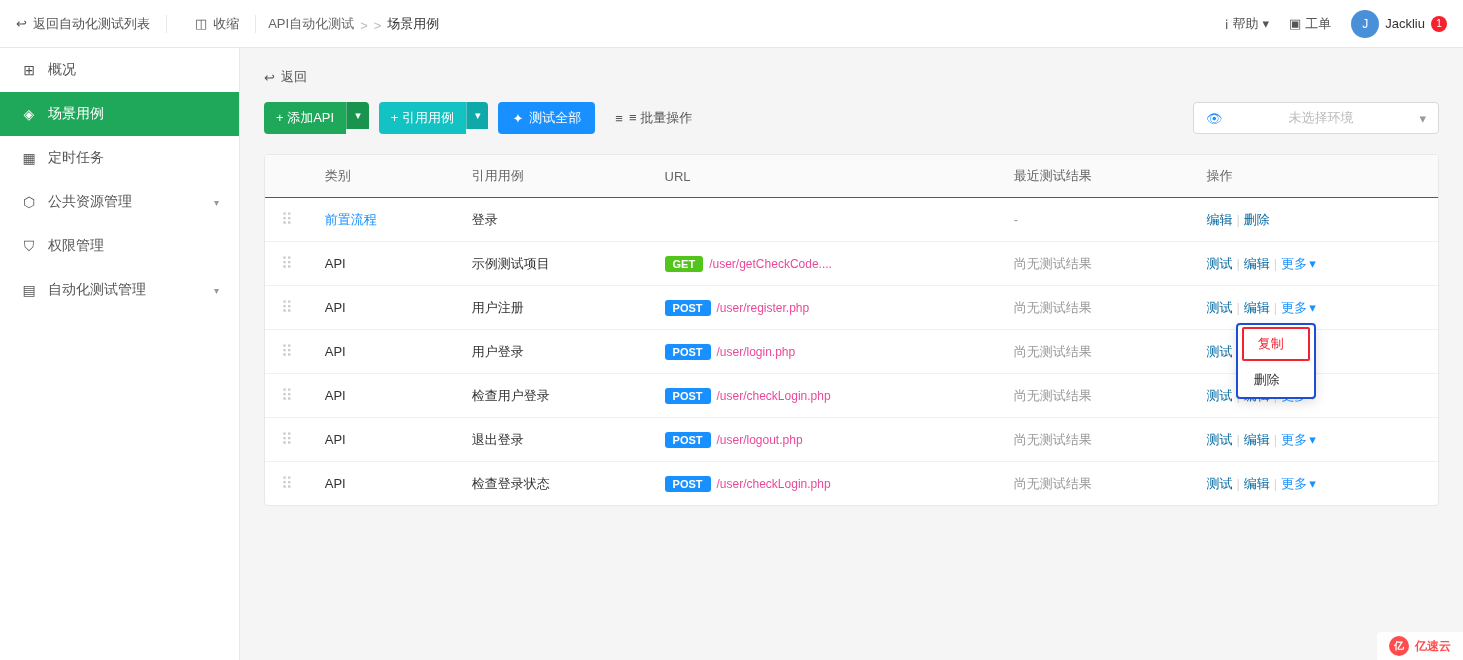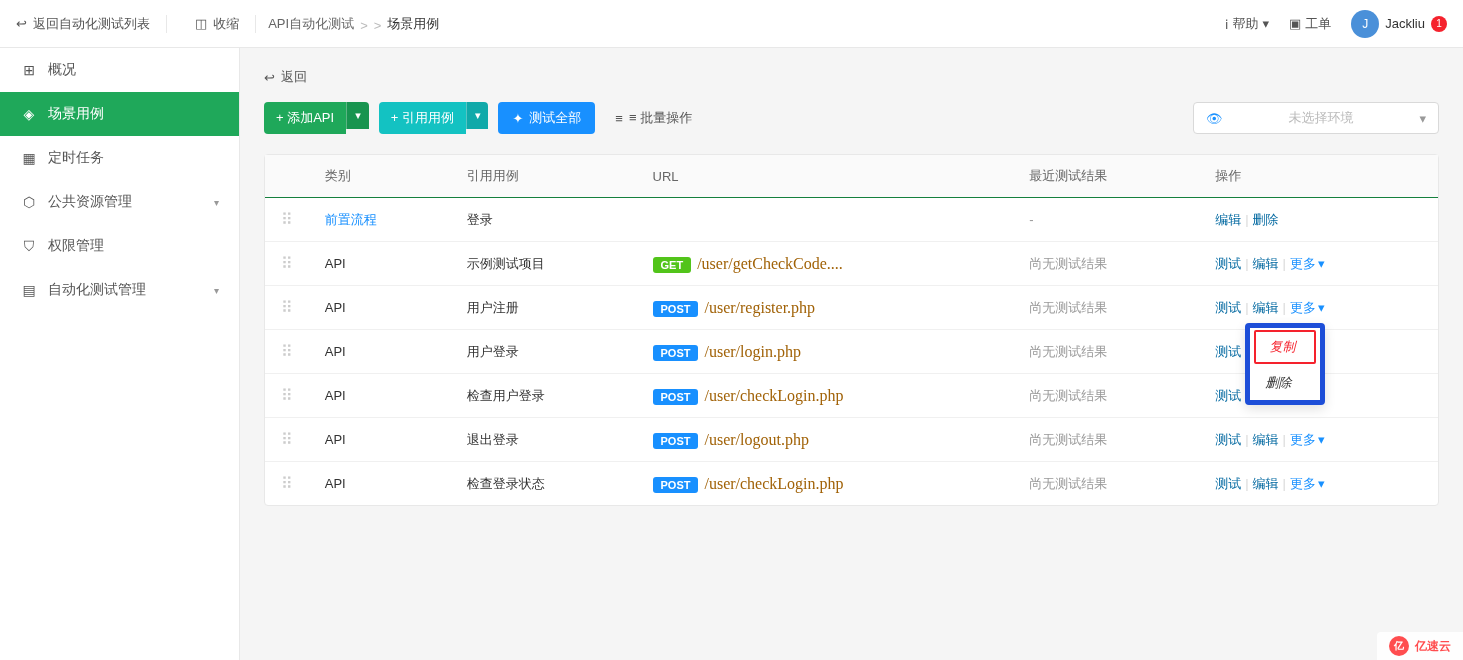--- a/index.html
+++ b/index.html
@@ -61,29 +61,29 @@
     .method-badge { display: inline-flex; align-items: center; justify-content: center; padding: 2px 8px; border-radius: 3px; font-size: 11px; font-weight: bold; color: #fff; margin-right: 6px; }
     .method-get { background: #52c41a; }
     .method-post { background: #1890ff; }
     .no-result { color: #999; font-size: 13px; }
     .action-link { color: #0369a1; cursor: pointer; font-size: 13px; }
     .action-sep { color: #d9d9d9; margin: 0 4px; }
     .more-btn { display: inline-flex; align-items: center; gap: 2px; color: #1890ff; cursor: pointer; font-size: 13px; }
     .table-footer { padding: 12px 16px; color: #666; font-size: 13px; border-top: 1px solid #f0f0f0; background: #fff; }
 
     
-    .dropdown-popup { position: absolute; background: #fff; border: 5px solid #1d4ed8; border-radius: 4px; box-shadow: 0 4px 12px rgba(0,0,0,0.12); z-index: 100; min-width: 80px; font-style: italic; }
+    .dropdown-popup { position: absolute; background: #fff; border: 2px solid #1d4ed8; border-radius: 4px; box-shadow: 0 4px 12px rgba(0,0,0,0.12); z-index: 100; min-width: 80px; }
     .dropdown-popup .dropdown-item { padding: 8px 16px; cursor: pointer; font-size: 13px; color: #333; white-space: nowrap; }
     .dropdown-popup .dropdown-item.highlighted { color: #f5222d; border: 2px solid #f5222d; border-radius: 2px; margin: 2px 4px; padding: 6px 14px; }
 
     
     .brand-bar { position: fixed; bottom: 0; right: 0; background: rgba(255,255,255,0.9); padding: 4px 12px; display: flex; align-items: center; gap: 6px; font-size: 12px; color: #ff4d4f; font-weight: bold; border-top-left-radius: 4px; }
     .brand-logo { width: 20px; height: 20px; background: #ff4d4f; border-radius: 50%; display: flex; align-items: center; justify-content: center; color: #fff; font-size: 10px; font-weight: bold; }
 
-    .url-text { color: #a16207; font-size: 16px; font-family: Liberation Serif, serif; }
+    .url-text { color: #ec4899; font-size: 12px; }
   </style>
 </head>
 <body>
 
 <div class="topbar">
   <div class="topbar-back">
     <span>↩</span>
     <span>返回自动化测试列表</span>
   </div>
   <div class="topbar-collapse">

